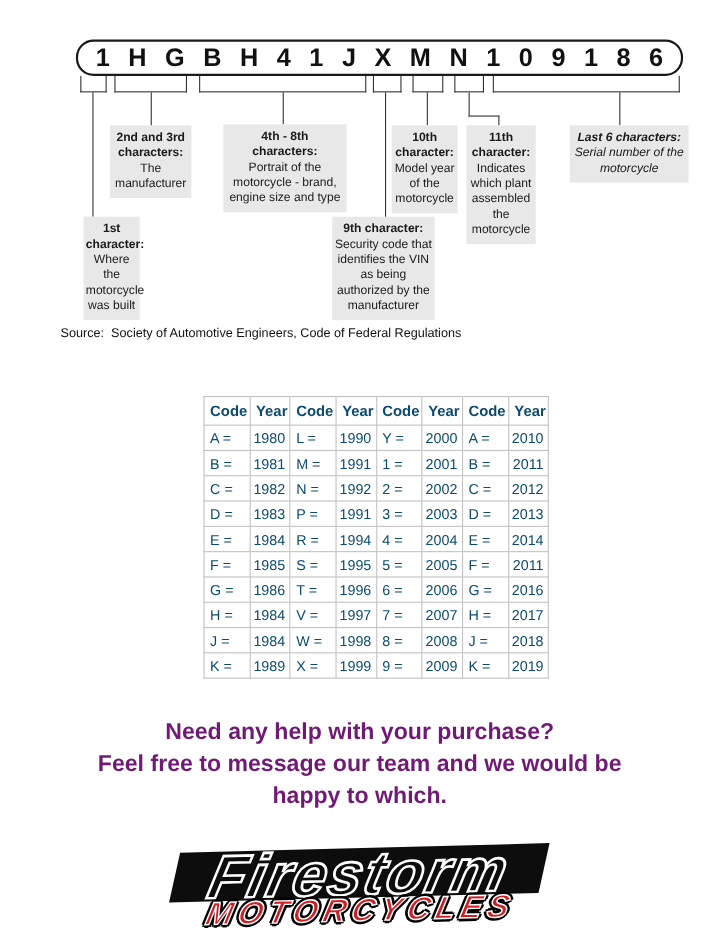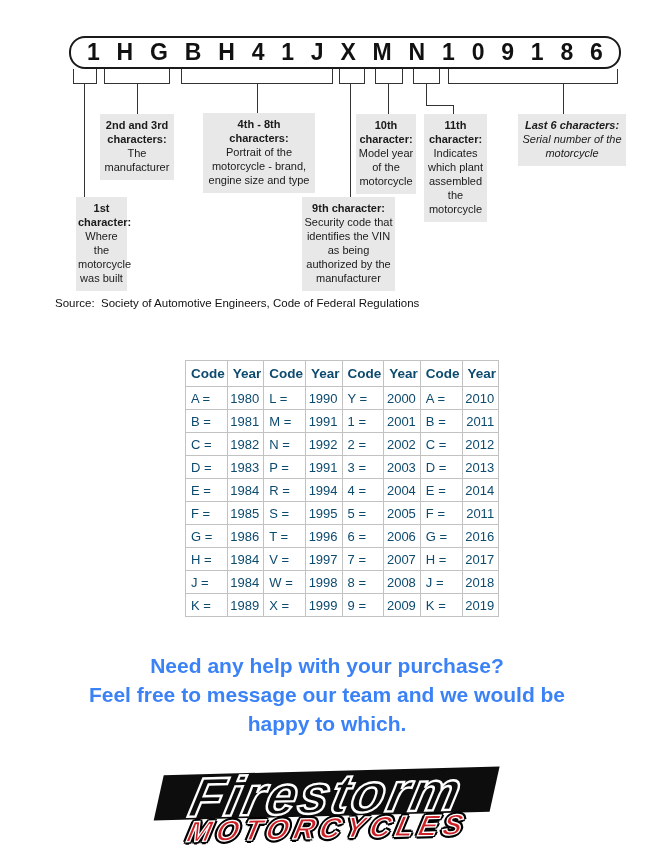--- a/index.html
+++ b/index.html
@@ -77,21 +77,21 @@
     width:24px; font-size:13.5px; font-weight:bold; text-align:left;
     padding:5px 2px 5px 5px;
   }
   .year-table td { height:23px; padding:0 2px; }
   .year-table td:nth-child(odd)  { text-align:left;  padding-left:5px;  width:36px; }
   .year-table td:nth-child(even) { text-align:right; padding-right:4px; width:35px; }
 
   
   .help {
     position:absolute; left:0; top:651px; width:654px; text-align:center;
-    font-size:21px; font-weight:bold; line-height:29px; color:#3b82f6;
+    font-size:21px; font-weight:bold; line-height:29px; color:#701a75;
   }
 
   
   .logo { position:absolute; left:0; top:762px; width:654px; height:95px; }
   .logo-inner {
     position:relative; width:380px; height:90px; margin:0 auto;
     transform:rotate(-1.5deg);
   }
   .logo-band {
     position:absolute; left:22px; top:9px; width:336px; height:45px;

